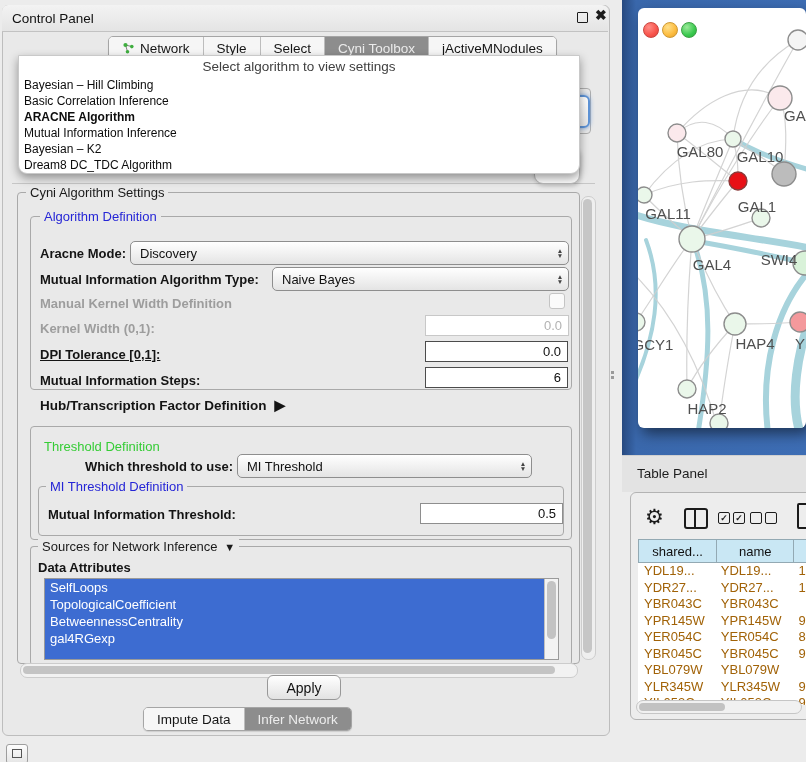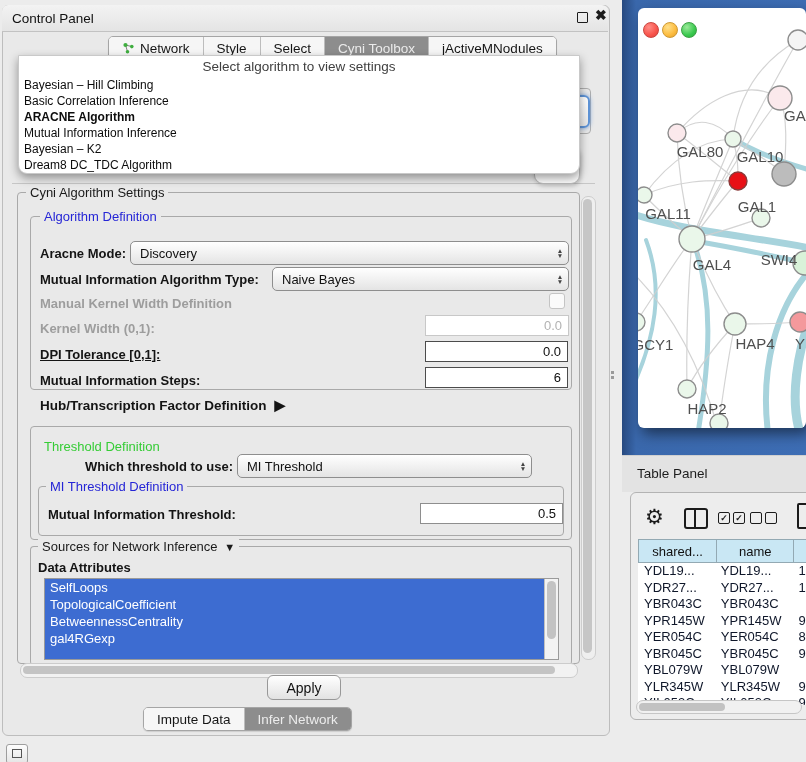--- a/index.html
+++ b/index.html
@@ -122,21 +122,21 @@
   .ck{width:10px;height:10px;border:1.5px solid #1b1b1b;border-radius:2px;font-size:9px;line-height:10px;
       text-align:center;color:#1b1b1b;font-weight:bold;}
   .docicon{left:797px;top:503px;width:16px;height:22px;border:2px solid #1b1b1b;border-radius:2px;z-index:4;}
 
   #tp-table{left:638px;top:539px;width:196px;z-index:4;}
   .th-row{display:flex;height:24px;}
   .th{background:#c9e7f4;border:1px solid #93a9b3;border-right:none;font-size:13px;display:flex;
       align-items:center;justify-content:center;color:#111;}
   .th:last-child{border-right:1px solid #93a9b3;}
   .td-row{display:flex;height:16.5px;background:#fff;}
-  .td{font-size:13px;color:#0f172a;line-height:16.5px;white-space:nowrap;overflow:hidden;}
+  .td{font-size:13px;color:#a16207;line-height:16.5px;white-space:nowrap;overflow:hidden;}
   #tp-hscroll{left:636px;top:700px;width:164px;height:12px;background:#f1f1f1;border:1px solid #c6c6c6;
               border-radius:7px;z-index:4;}
   #tp-hscroll .thumb{position:absolute;left:2px;top:1.5px;width:86px;height:8px;background:#c2c2c2;border-radius:4px;}
 
   .hub-arrow{font-size:14px;margin-left:8px;}
   svg{display:block;}
 </style>
 </head>
 <body>
 

